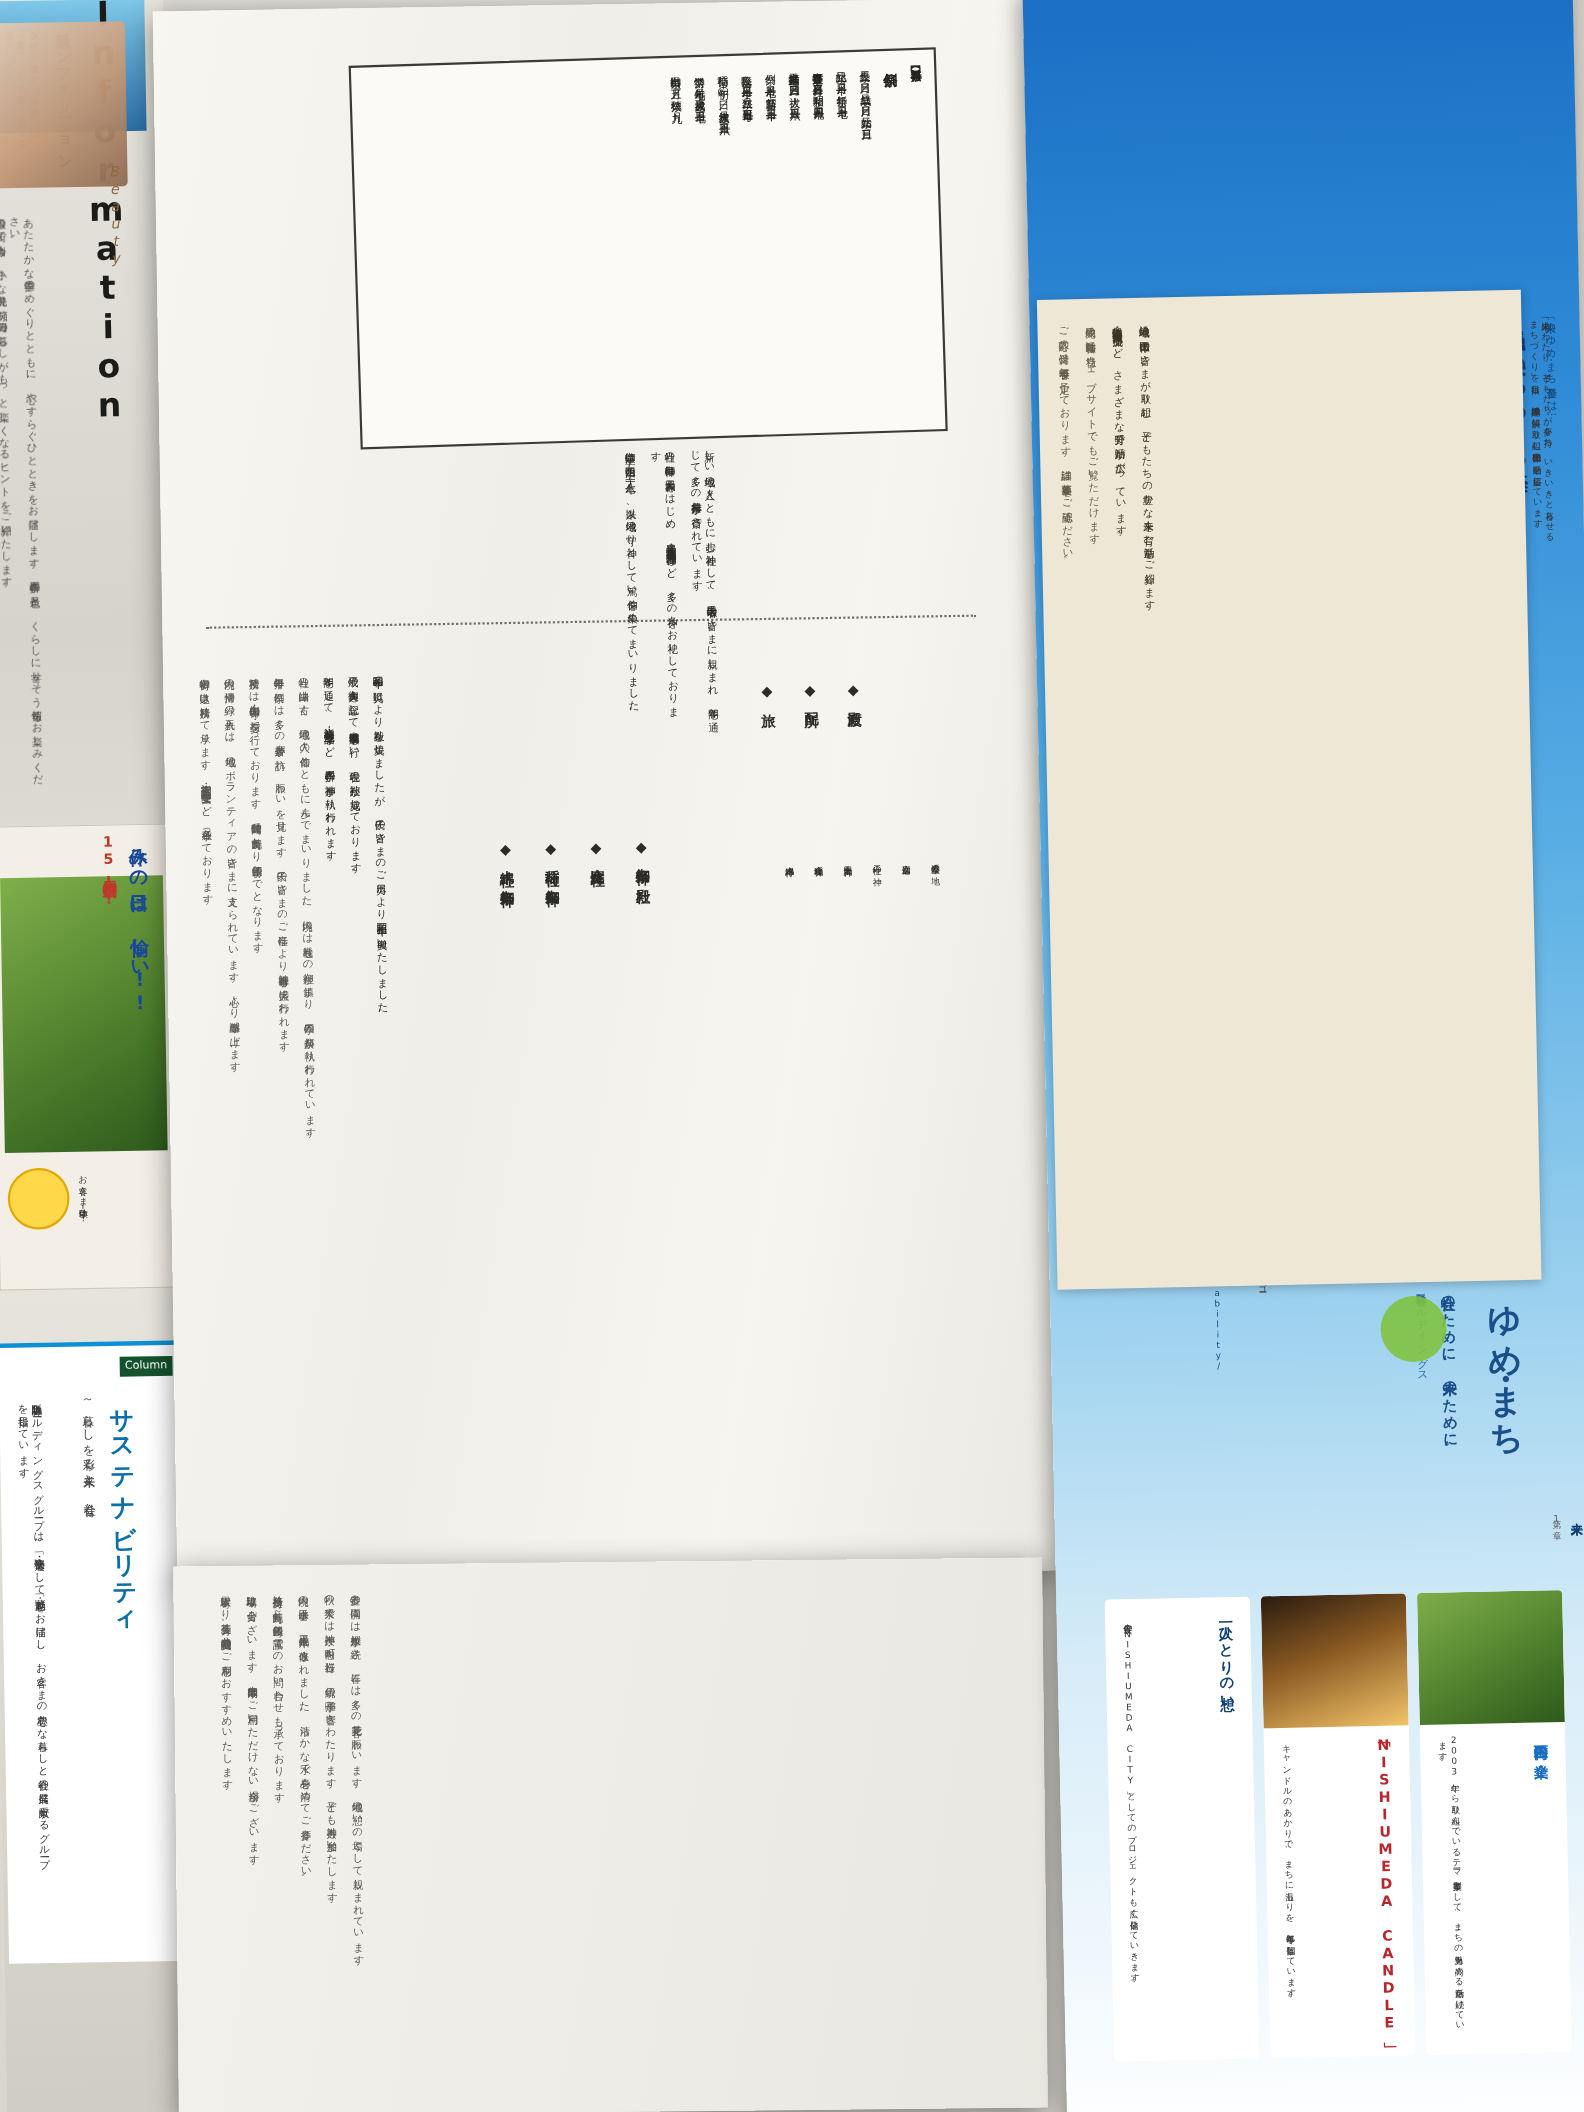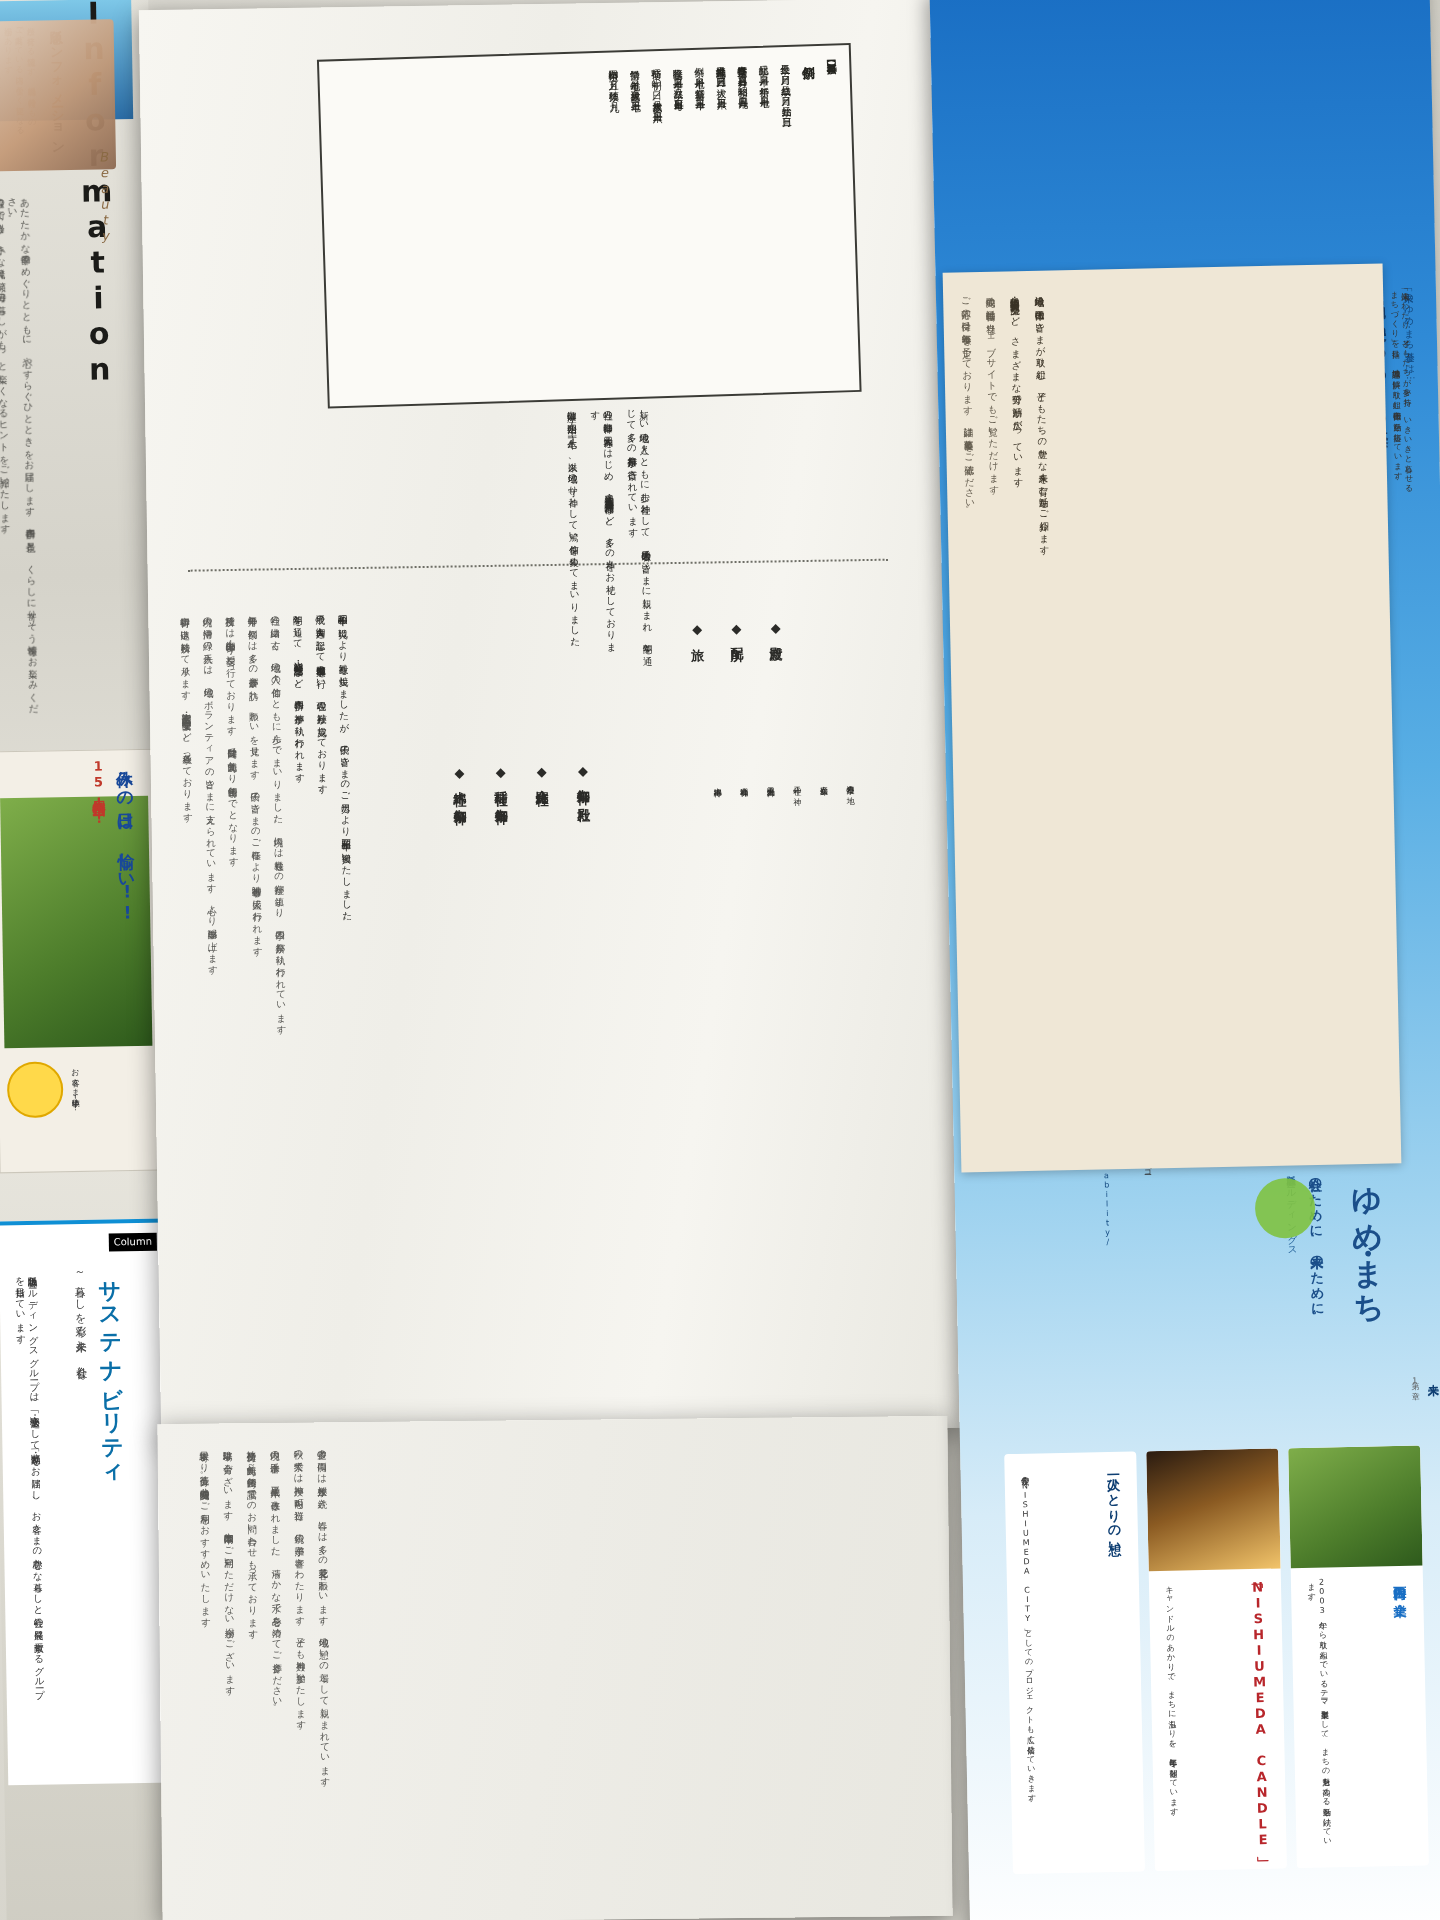--- a/index.html
+++ b/index.html
@@ -102,21 +102,21 @@
 
     <div style="position:absolute;left:6px;top:760px;width:160px;height:420px;background:#f3efe6;border:1px solid #cbc7bb;overflow:hidden">
       <div class="photo grass" style="left:6px;top:46px;width:148px;height:250px;"></div>
       <div class="vtext l" style="position:absolute;left:120px;top:8px;font-weight:bold;color:#19499a;">休みの日は、愉しい!!</div>
       <div class="vtext m" style="position:absolute;left:96px;top:8px;font-weight:bold;color:#c0392b;">15周年特別企画!!</div>
       <div style="position:absolute;left:8px;top:310px;width:52px;height:52px;border-radius:50%;background:#ffd94a;border:2px solid #e0a800"></div>
       <div class="vtext tiny" style="position:absolute;left:70px;top:312px;height:90px;color:#333">お客さま体験中!!</div>
     </div>
 
     <div style="position:absolute;left:4px;top:1230px;width:166px;height:560px;background:#ffffff;border-top:4px solid #0f8fd4;">
-      <div style="position:absolute;left:110px;top:10px;width:48px;height:18px;background:#000000;color:#fff;font-size:10px;text-align:center;line-height:18px;">Column</div>
+      <div style="position:absolute;left:110px;top:10px;width:48px;height:18px;background:#14532d;color:#fff;font-size:10px;text-align:center;line-height:18px;">Column</div>
       <div class="vtext xl" style="position:absolute;left:96px;top:42px;font-weight:bold;color:#0a6fa8;">サステナビリティ</div>
       <div class="vtext s" style="position:absolute;left:72px;top:42px;color:#444;">～暮らしを彩る未来と、社会と～</div>
       <div class="vtext xs" style="position:absolute;left:14px;top:44px;height:430px;color:#333;">阪急阪神ホールディングスグループは、「安心・快適」そして「夢・感動」をお届けし、お客さまの心豊かな暮らしと社会の発展に貢献するグループを目指しています。</div>
     </div>
   </div>
 
   <div id="main-sheet" class="sheet">
 
     <div id="rei-box">
       <div class="cols">

